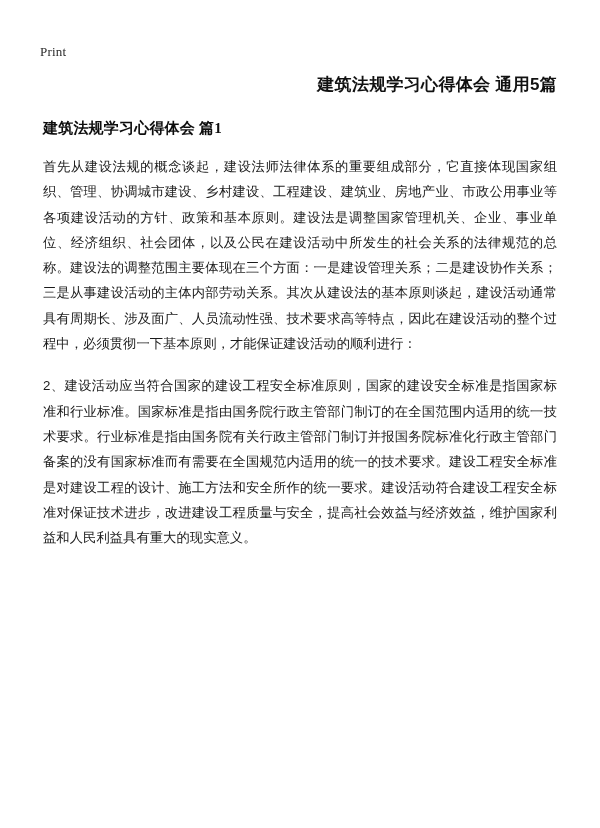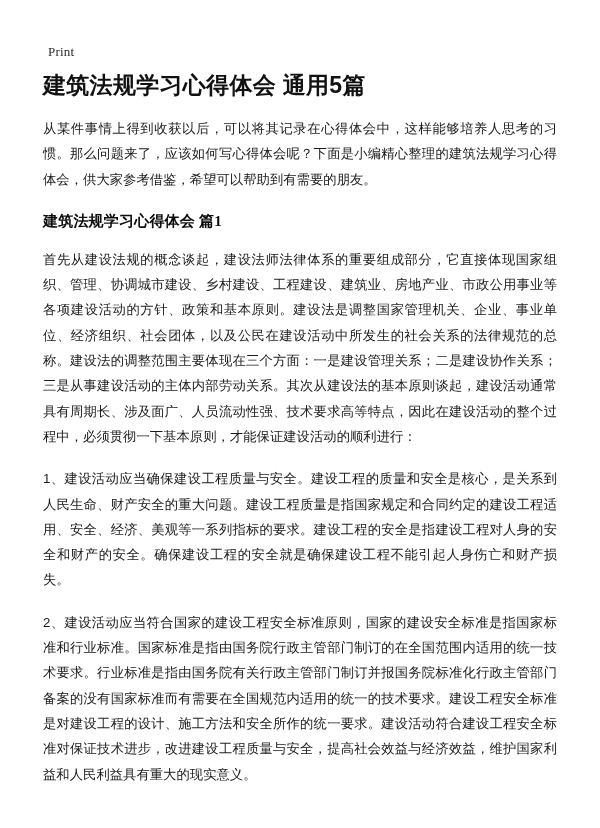--- a/index.html
+++ b/index.html
@@ -18,40 +18,40 @@
   .page {
     position: relative;
     width: 600px;
     height: 828px;
     box-sizing: border-box;
     padding: 0;
     background: #ffffff;
   }
   .print-link {
     position: absolute;
-    left: 48px;
+    left: 40px;
     top: 44px;
     font-family: "Liberation Serif", "DejaVu Serif", serif;
     font-size: 13px;
     line-height: 16px;
     color: #2b2b2b;
     letter-spacing: 0.2px;
     cursor: pointer;
   }
   .content {
     position: absolute;
     left: 43px;
     top: 70px;
     width: 514px;
   }
   .doc-title {
-    font-size: 23px;
+    font-size: 17px;
     font-weight: bold;
     line-height: 30px;
-    text-align: left;
+    text-align: right;
     color: #111111;
     margin: 0 0 16px 0;
     letter-spacing: 0.3px;
   }
   .subtitle {
     font-size: 13px;
     line-height: 22px;
     color: #1f1f1f;
     margin: 0 0 14px 0;
     letter-spacing: 0.1px;
@@ -80,26 +80,24 @@
 
 <div class="page">
 
   <a class="print-link">Print</a>
 
   <div class="content">
 
     <h1 class="doc-title">建筑法规学习心得体会  通用5篇</h1>
 
 
-    <p class="body-text">从某件事情上得到收获以后，可以将其记录在心得体会中，这样能够培养人思考的习惯。那么问题来了，应该如何写心得体会呢？下面是小编精心整理的建筑法规学习心得体会，供大家参考借鉴，希望可以帮助到有需要的朋友。</p>
 
     <h2 class="section-heading">建筑法规学习心得体会 篇1</h2>
 
 
     <p class="body-text">首先从建设法规的概念谈起，建设法师法律体系的重要组成部分，它直接体现国家组织、管理、协调城市建设、乡村建设、工程建设、建筑业、房地产业、市政公用事业等各项建设活动的方针、政策和基本原则。建设法是调整国家管理机关、企业、事业单位、经济组织、社会团体，以及公民在建设活动中所发生的社会关系的法律规范的总称。建设法的调整范围主要体现在三个方面：一是建设管理关系；二是建设协作关系；三是从事建设活动的主体内部劳动关系。其次从建设法的基本原则谈起，建设活动通常具有周期长、涉及面广、人员流动性强、技术要求高等特点，因此在建设活动的整个过程中，必须贯彻一下基本原则，才能保证建设活动的顺利进行：</p>
 
-    <p class="body-text">1、建设活动应当确保建设工程质量与安全。建设工程的质量和安全是核心，是关系到人民生命、财产安全的重大问题。建设工程质量是指国家规定和合同约定的建设工程适用、安全、经济、美观等一系列指标的要求。建设工程的安全是指建设工程对人身的安全和财产的安全。确保建设工程的安全就是确保建设工程不能引起人身伤亡和财产损失。</p>
 
     <p class="body-text">2、建设活动应当符合国家的建设工程安全标准原则，国家的建设安全标准是指国家标准和行业标准。国家标准是指由国务院行政主管部门制订的在全国范围内适用的统一技术要求。行业标准是指由国务院有关行政主管部门制订并报国务院标准化行政主管部门备案的没有国家标准而有需要在全国规范内适用的统一的技术要求。建设工程安全标准是对建设工程的设计、施工方法和安全所作的统一要求。建设活动符合建设工程安全标准对保证技术进步，改进建设工程质量与安全，提高社会效益与经济效益，维护国家利益和人民利益具有重大的现实意义。</p>
 
   </div>
 
 </div>
 
 </body></html>

